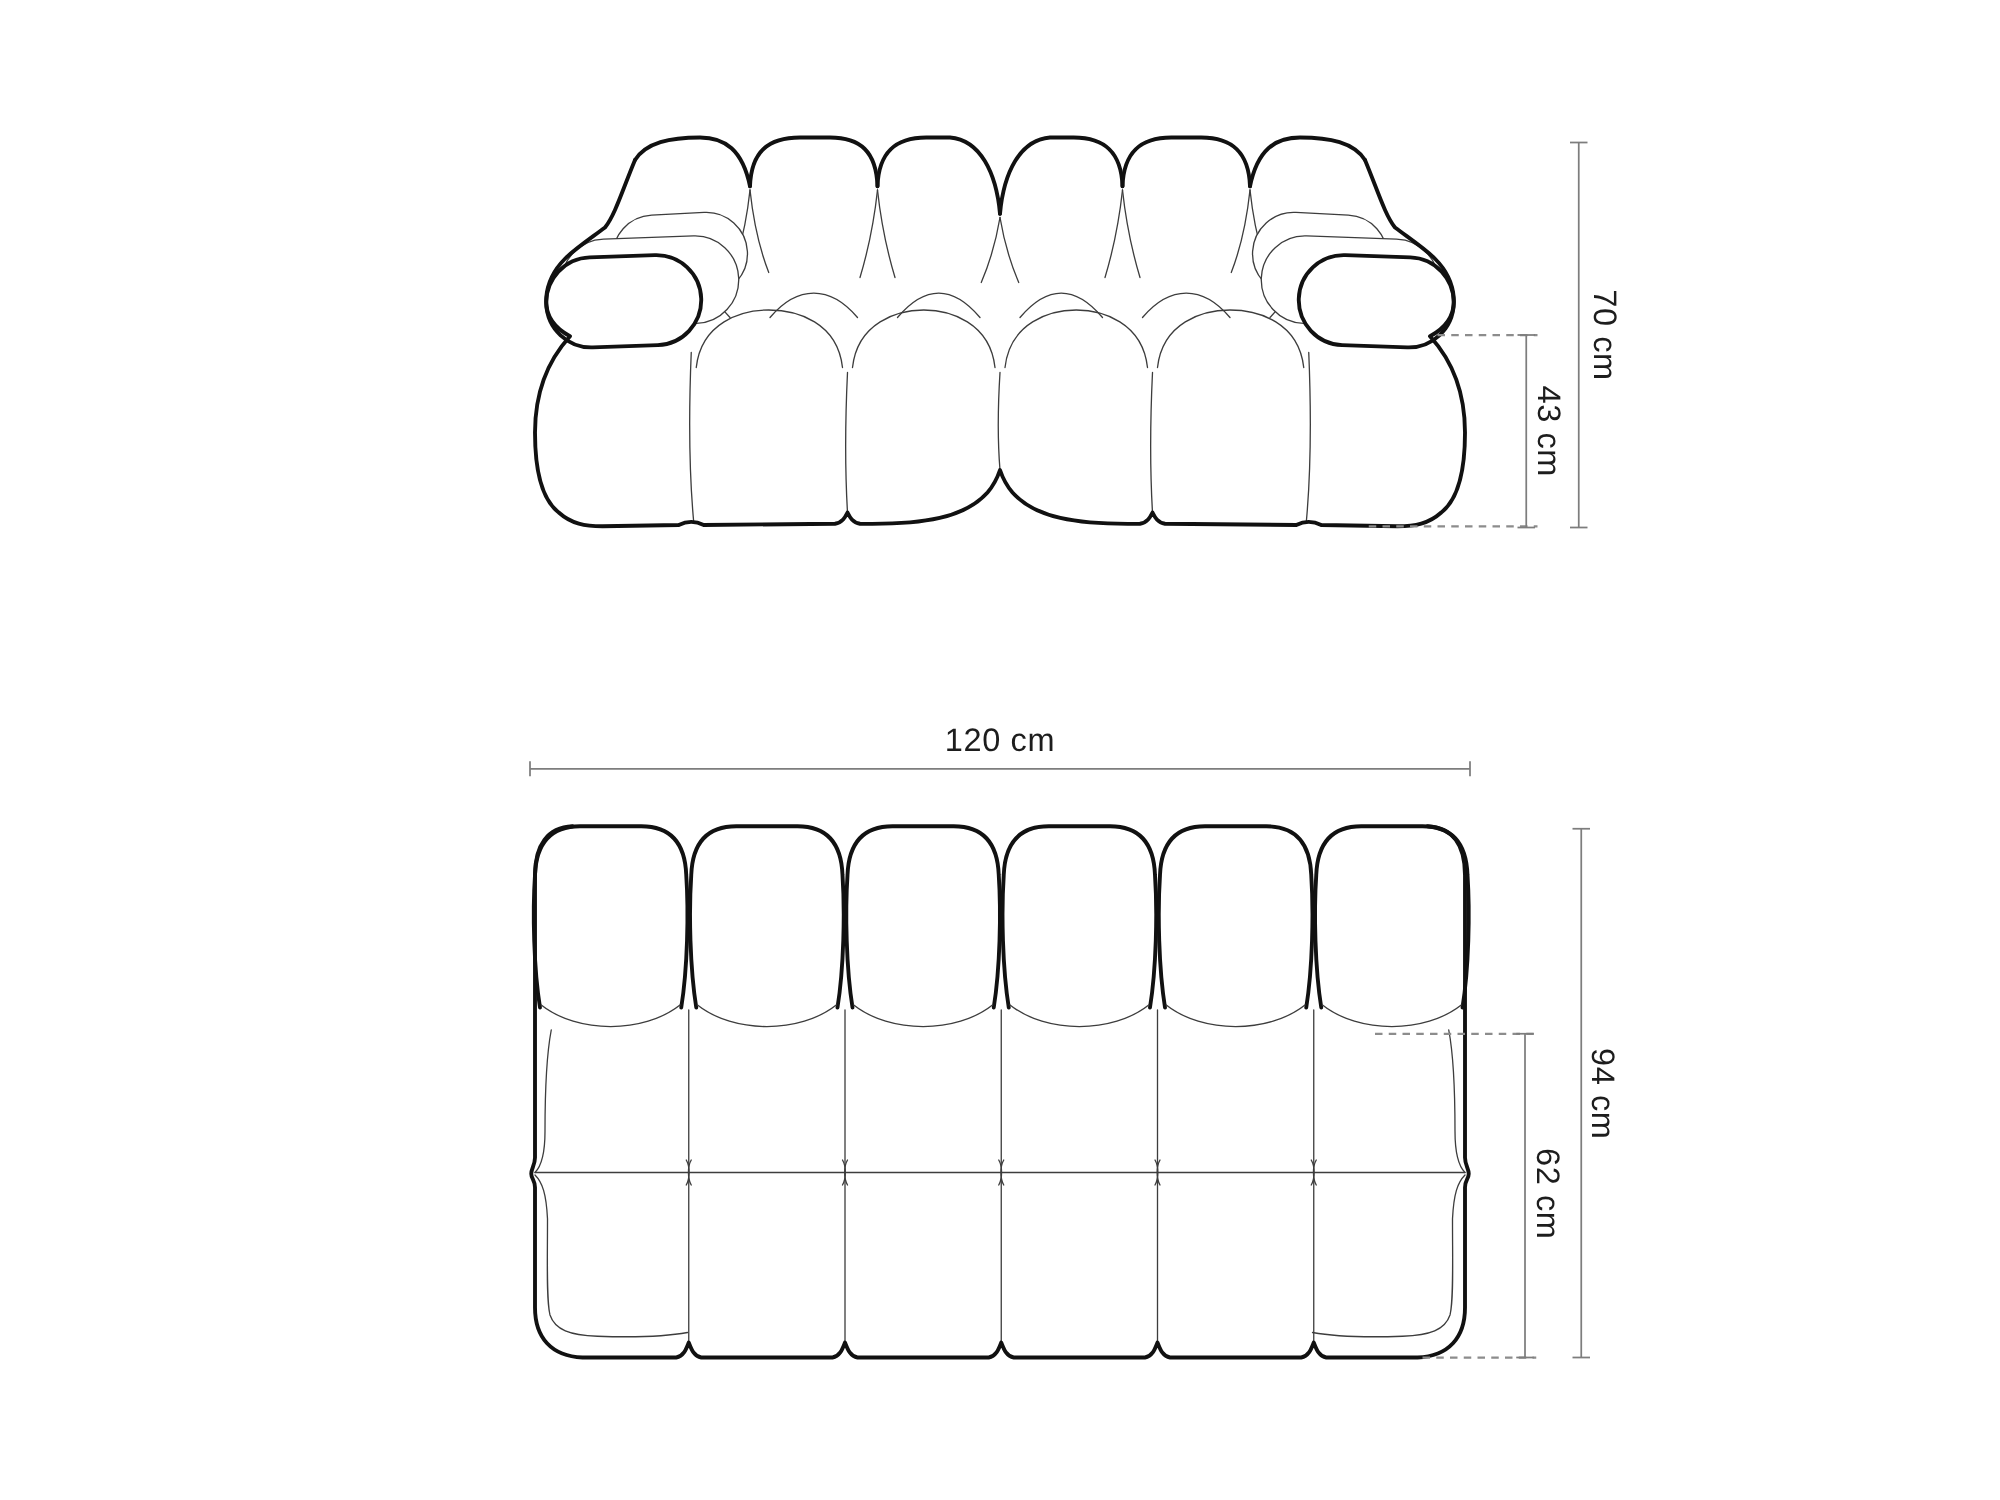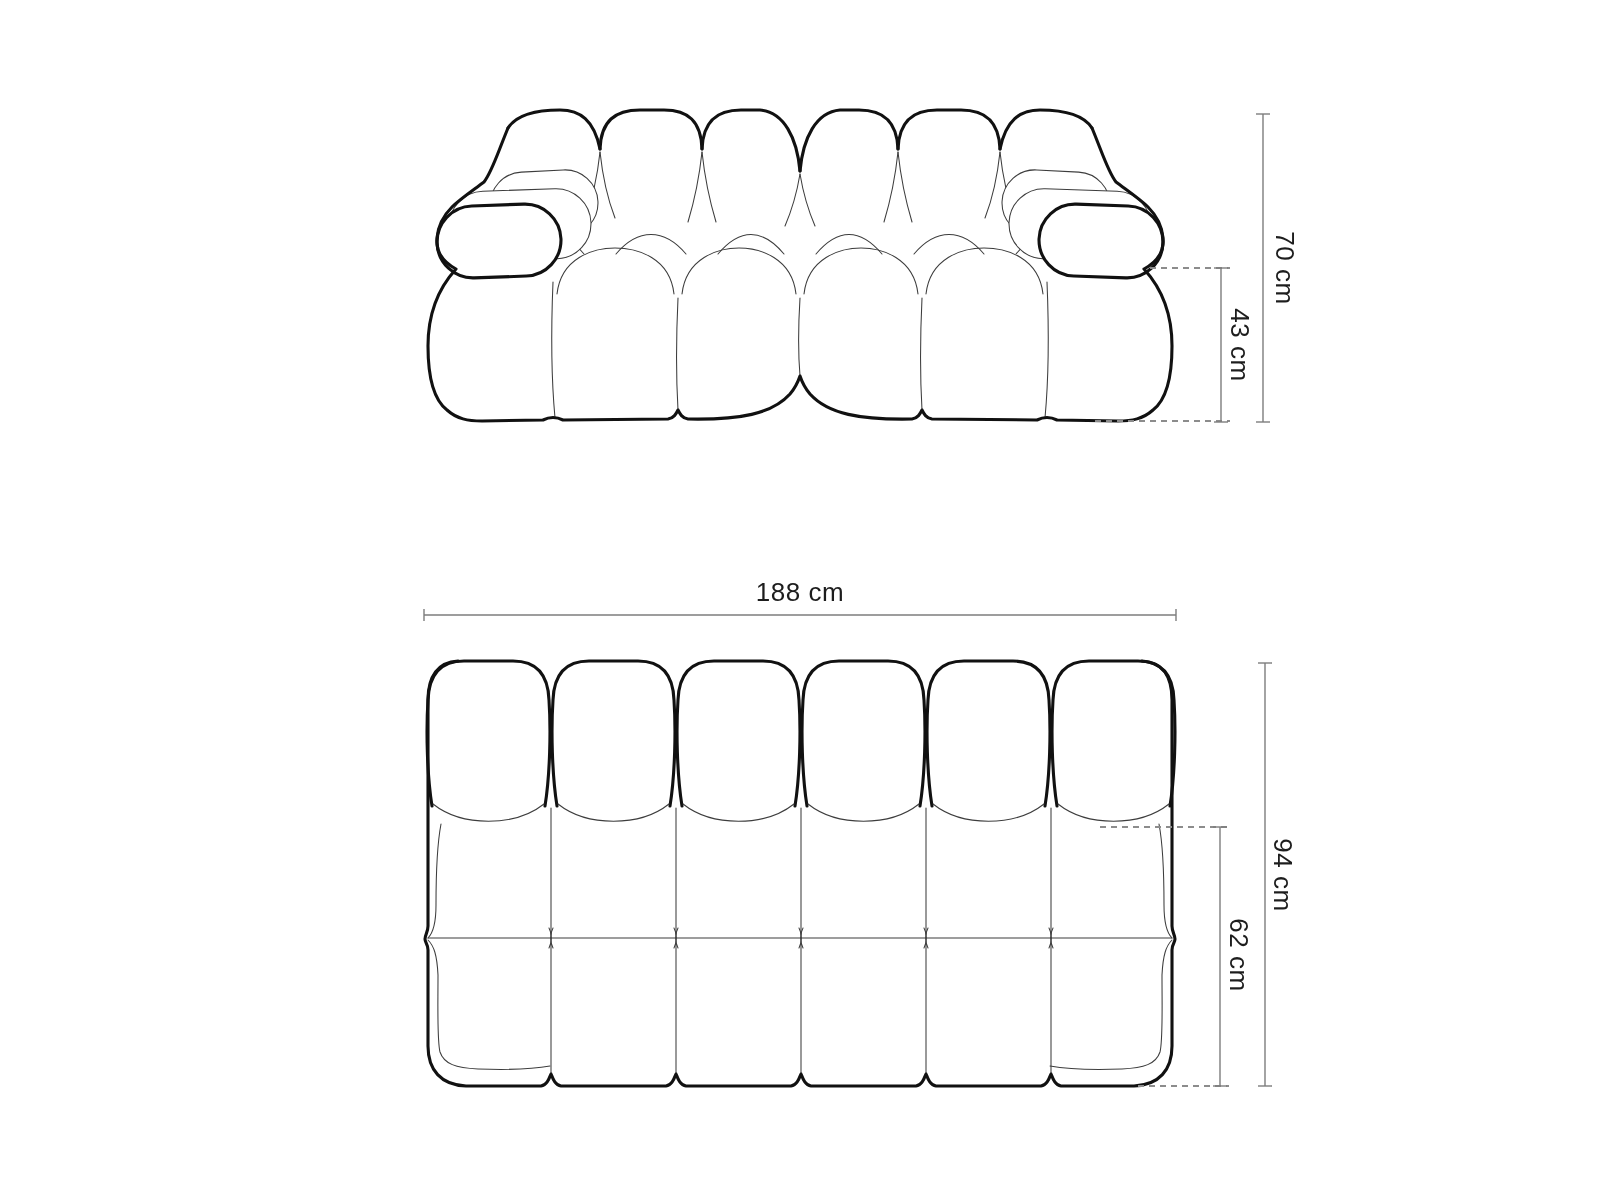--- a/index.html
+++ b/index.html
@@ -236,19 +236,19 @@
         <path d="M 1258,663 L 1272,663"></path>
         <path d="M 1258,1086 L 1272,1086"></path>
       </g>
     </g>
   </svg>
 
   <div class="label rot" style="left:1284px;top:268px">70 cm</div>
 
   <div class="label rot" style="left:1239px;top:345px">43 cm</div>
 
-  <div class="label" style="left:800px;top:592px">188 cm</div>
+  <div class="label" style="left:800px;top:592px">120 cm</div>
 
   <div class="label rot" style="left:1282px;top:875px">94 cm</div>
 
   <div class="label rot" style="left:1238px;top:955px">62 cm</div>
 
 </div>
 
 </body></html>

